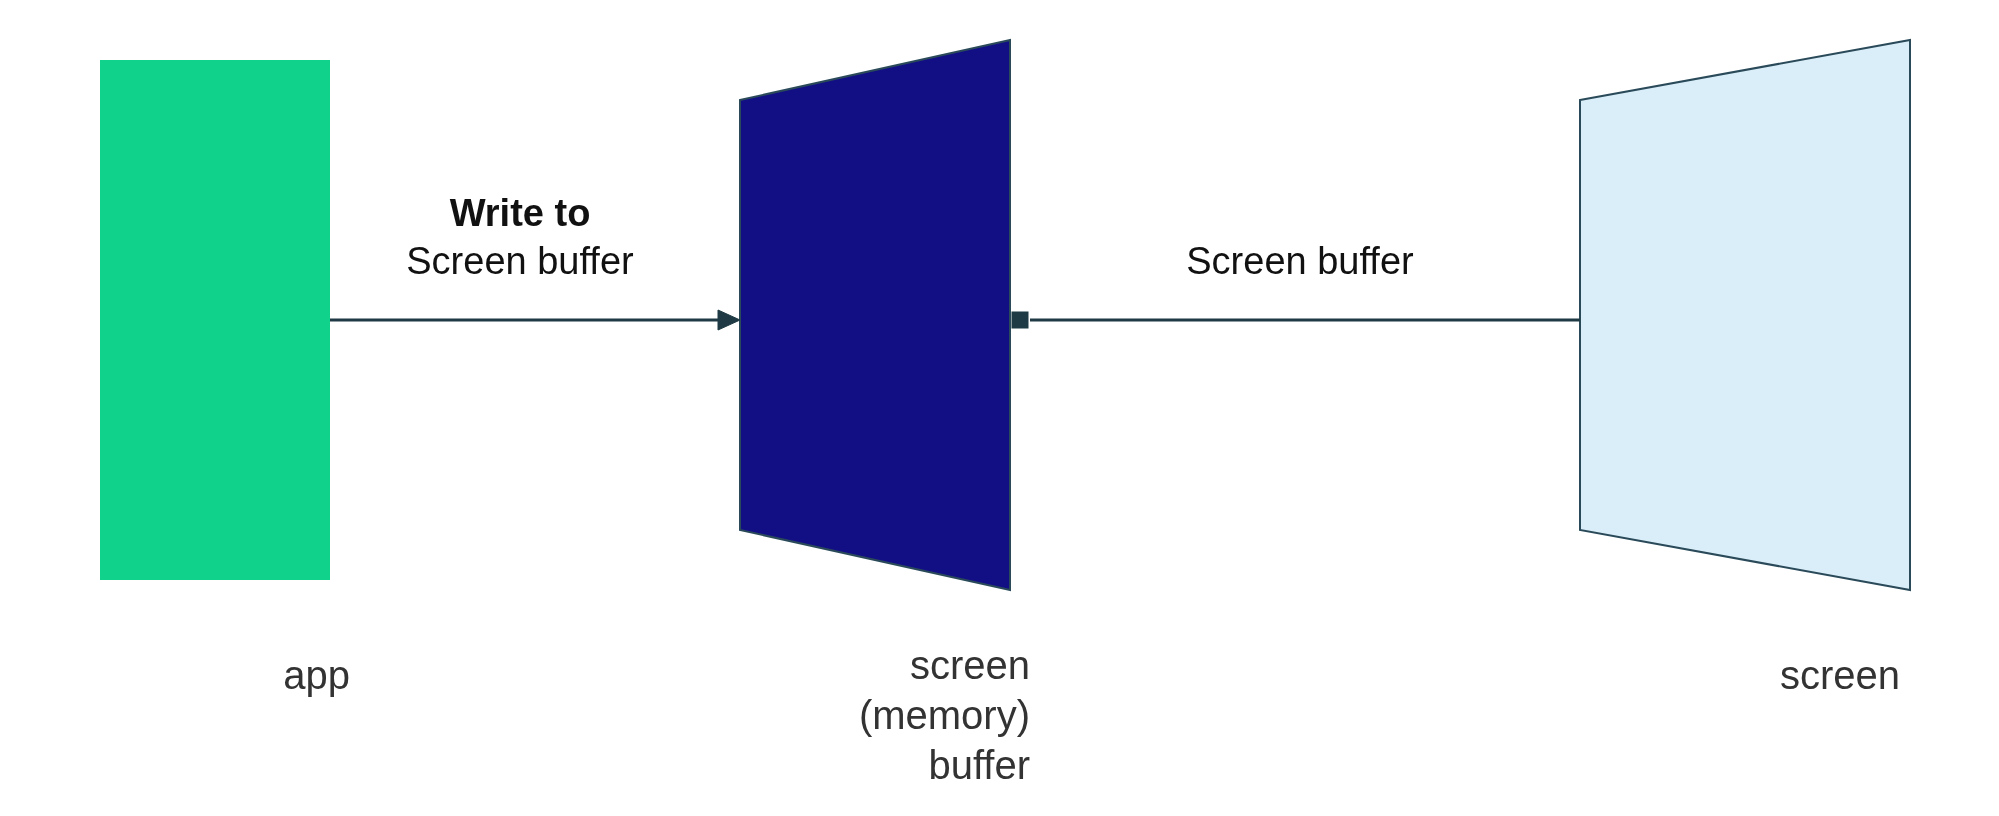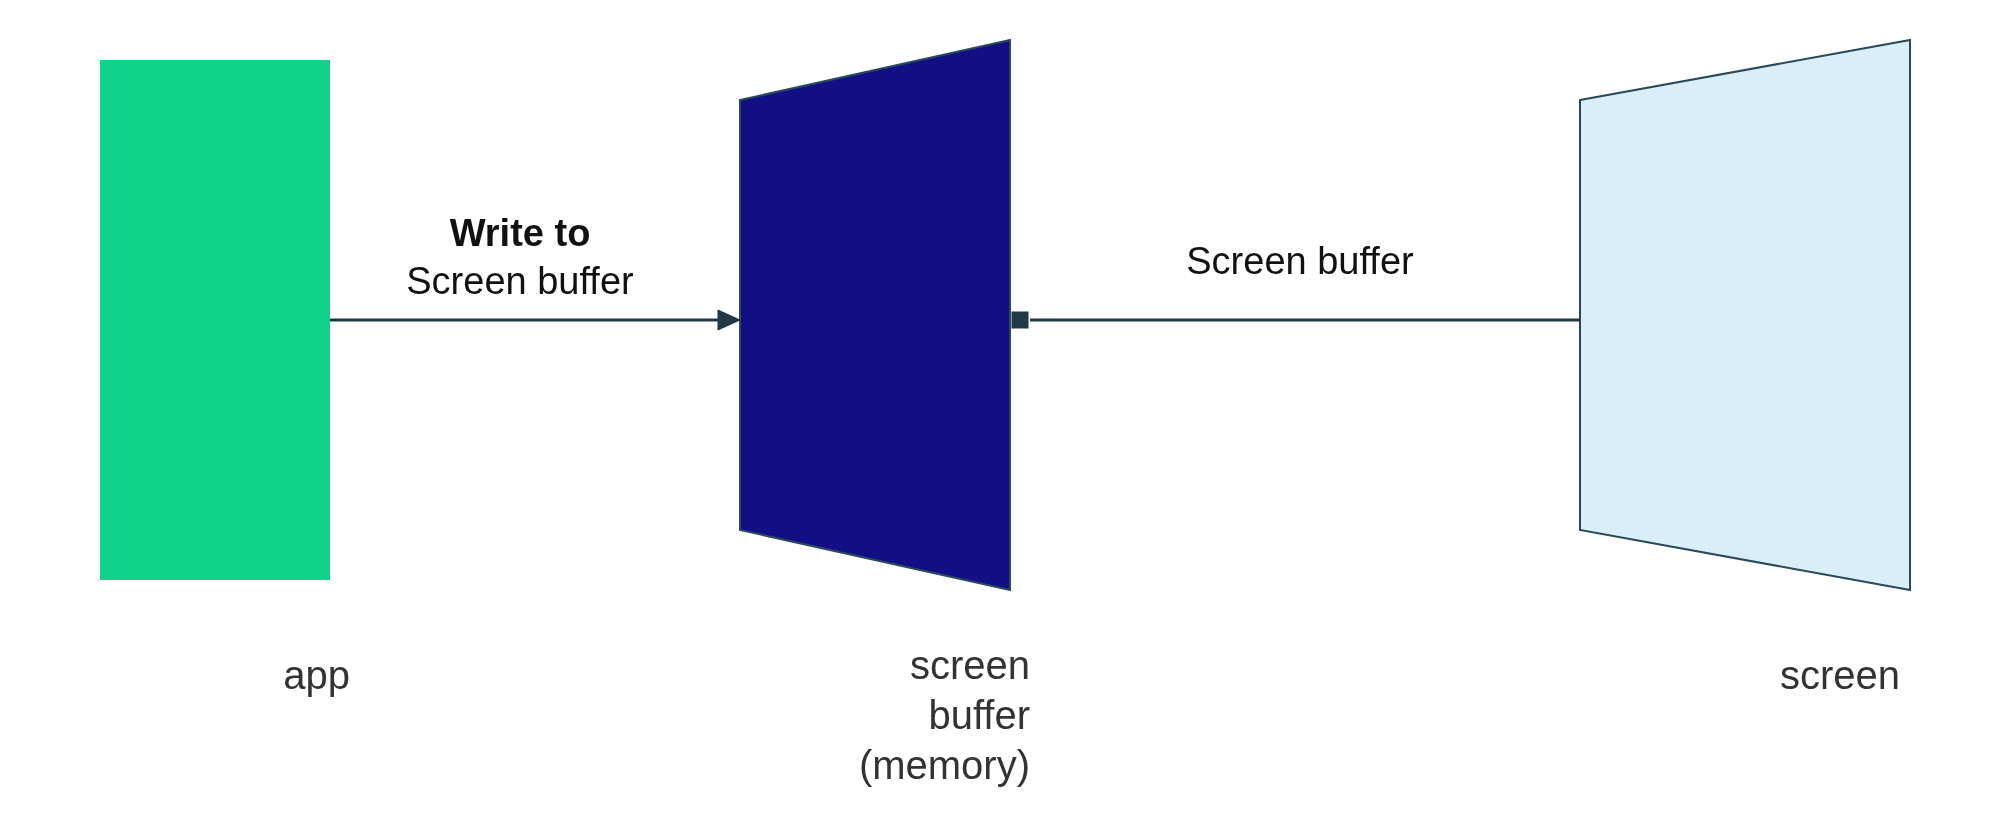--- a/index.html
+++ b/index.html
@@ -63,33 +63,33 @@
       <line x1="330" y1="320" x2="718" y2="320" stroke-width="3"></line>
       <polygon points="718,310 740,320 718,330"></polygon>
     </g>
 
     <g stroke="#1F3A44" fill="#1F3A44">
       <line x1="1580" y1="320" x2="1030" y2="320" stroke-width="3"></line>
       <rect x="1012" y="312" width="16" height="16"></rect>
     </g>
   </svg>
 
-  <div class="arrow-label" style="left:360px; top:190px; width:320px;margin-top:20px;">
+  <div class="arrow-label" style="left:360px; top:190px; width:320px;">
     <span class="bold">Write to</span><br>
     <span>Screen buffer</span>
   </div>
 
   <div class="arrow-label" style="left:1120px; top:190px; width:360px;">
     <br>
     <span>Screen buffer</span>
   </div>
 
   <div class="caption" style="left:80px; top:650px; width:270px;">app</div>
 
   <div class="caption" style="left:720px; top:640px; width:310px;">
     <span class="sub">screen</span>
+    <span class="sub">(memory)</span>
     <span class="sub">buffer</span>
-    <span class="sub">(memory)</span>
   </div>
 
   <div class="caption" style="left:1600px; top:650px; width:300px;">screen</div>
 
 </div>
 
 </body></html>

